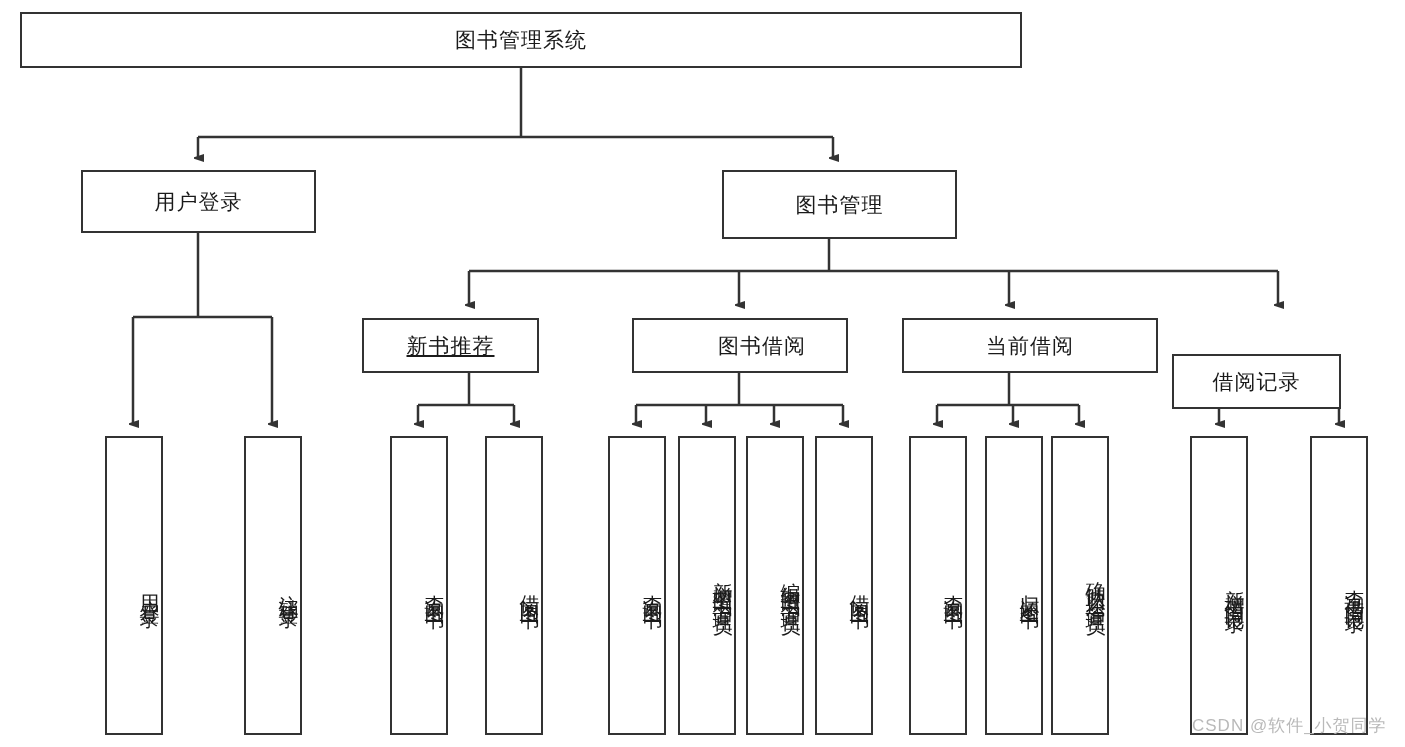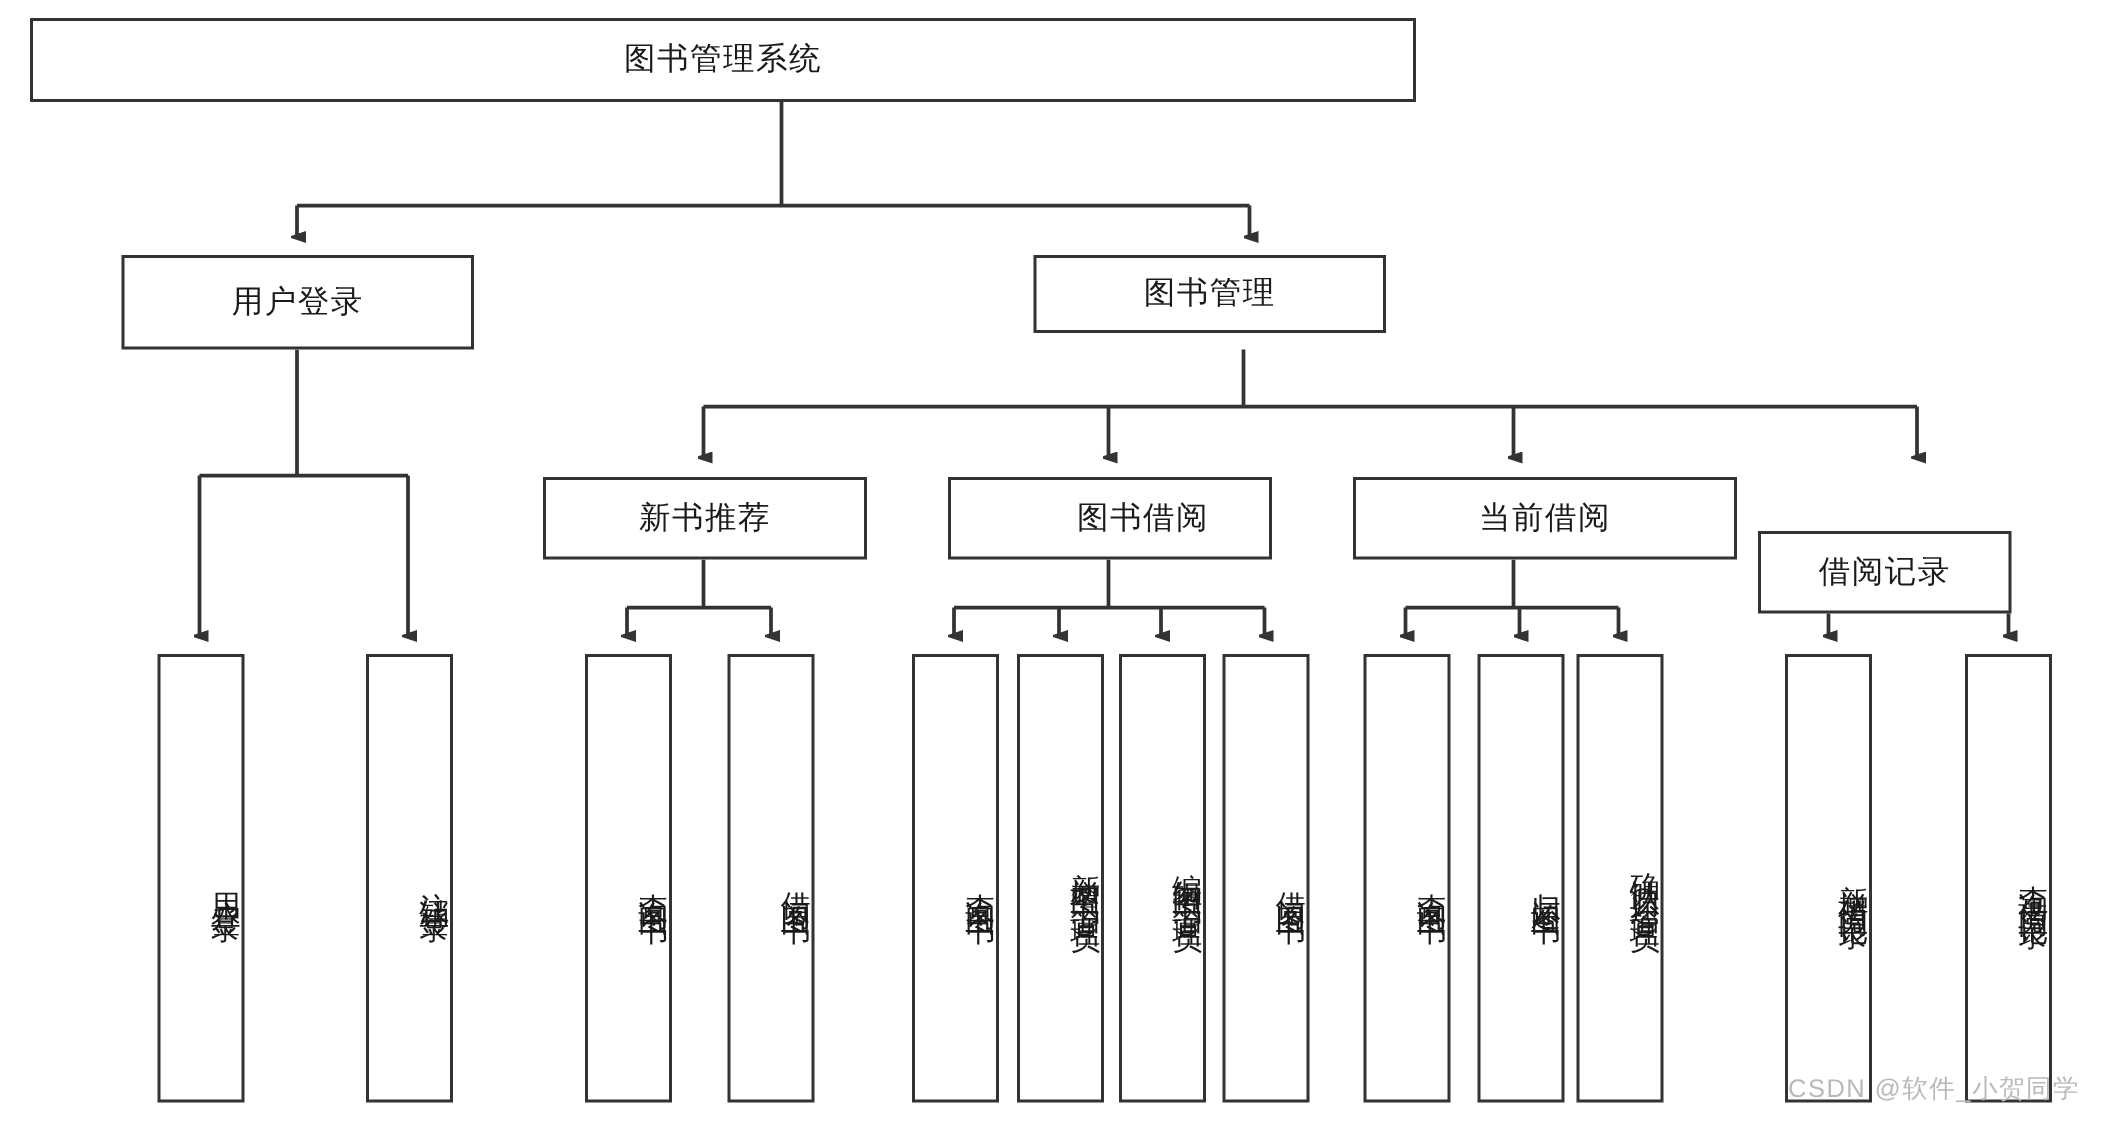--- a/index.html
+++ b/index.html
@@ -108,32 +108,32 @@
       <path d="M1013,405 L1013,424" marker-end="url(#arrow)"></path>
       <path d="M1079,405 L1079,424" marker-end="url(#arrow)"></path>
 
       <path d="M1278,373 L1278,405"></path>
       <path d="M1219,405 L1339,405"></path>
       <path d="M1219,405 L1219,424" marker-end="url(#arrow)"></path>
       <path d="M1339,405 L1339,424" marker-end="url(#arrow)"></path>
     </g>
   </svg>
 
-  <div class="node h" style="left:20px;top:12px;width:924px;height:56px;">
+  <div class="node h" style="left:20px;top:12px;width:1002px;height:56px;">
     <span>图书管理系统</span>
   </div>
 
   <div class="node h" style="left:81px;top:170px;width:235px;height:63px;">
     <span>用户登录</span>
   </div>
-  <div class="node h" style="left:689px;top:170px;width:235px;height:52px;">
+  <div class="node h" style="left:722px;top:170px;width:235px;height:69px;">
     <span>图书管理</span>
   </div>
 
-  <div class="node h" style="left:362px;top:318px;width:216px;height:55px;">
+  <div class="node h" style="left:362px;top:318px;width:177px;height:55px;text-decoration:underline;">
     <span>新书推荐</span>
   </div>
   <div class="node h" style="left:632px;top:318px;width:216px;height:55px;padding-left:44px;">
     <span>图书借阅</span>
   </div>
   <div class="node h" style="left:902px;top:318px;width:256px;height:55px;">
     <span>当前借阅</span>
   </div>
   <div class="node h" style="left:1172px;top:318px;width:169px;height:55px;margin-top:36px;">
     <span>借阅记录</span>

